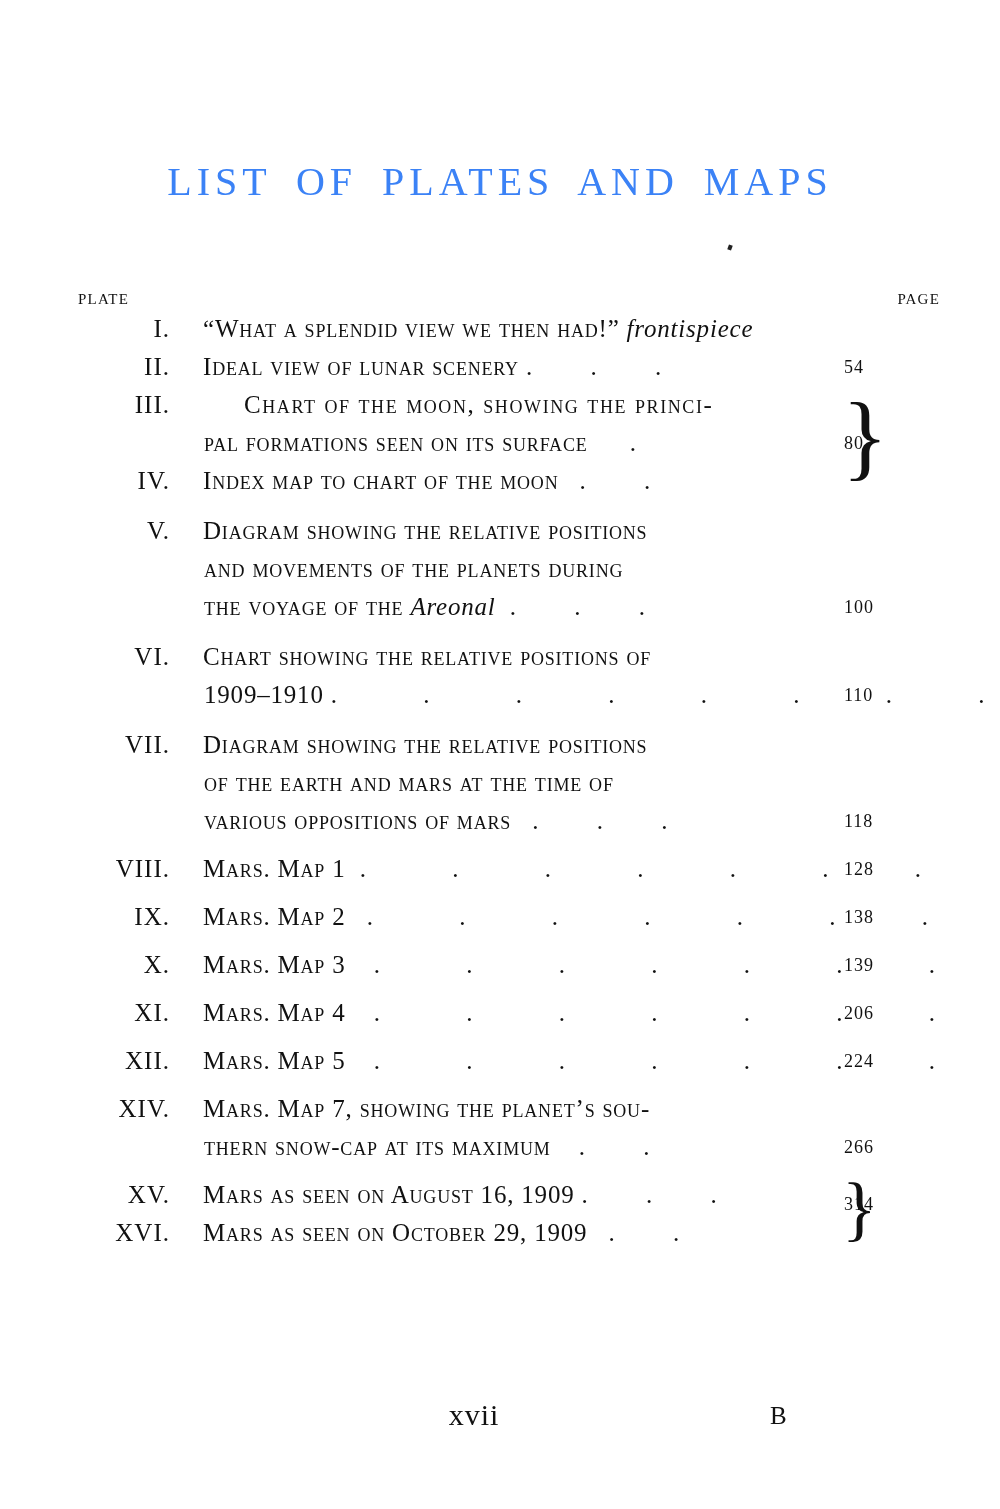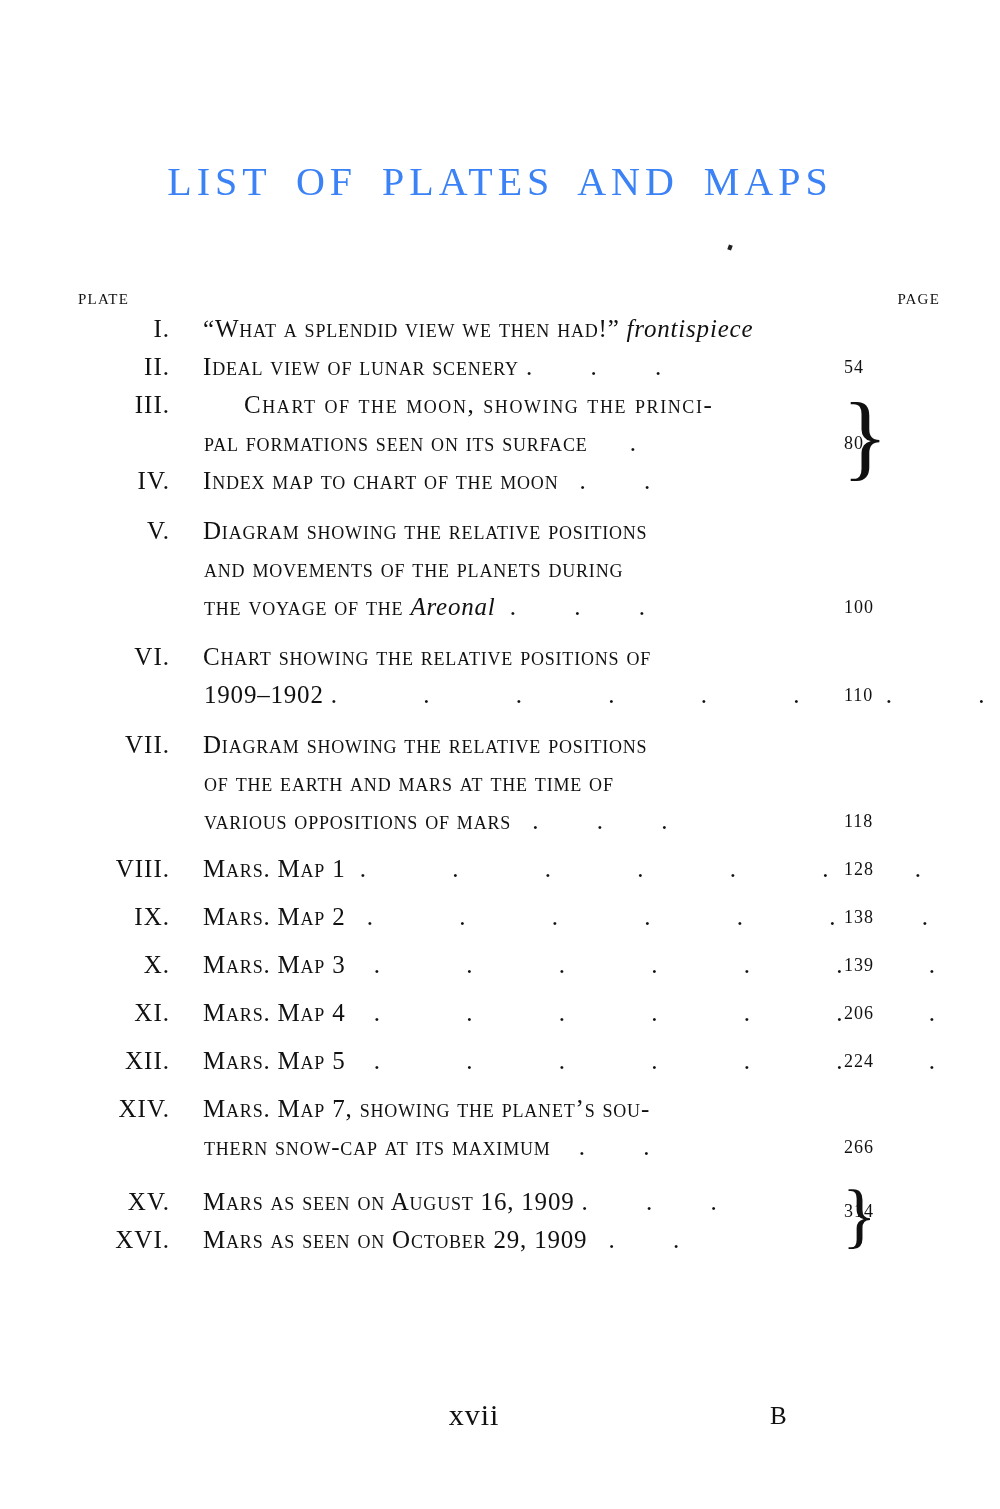--- a/index.html
+++ b/index.html
@@ -221,21 +221,21 @@
         <span class="pg">100</span>
       </div>
     </div>
 
     <div class="entry" style="margin-top:12px;">
       <div class="line">
         <span class="num">VI.</span>
         <span class="txt"><span>Chart showing  the  relative  positions  of</span></span>
       </div>
       <div class="line">
-        <span class="txt indent"><span>1909–1902</span> <span class="leader xwide">.    .     .     .     .     .     .     .</span></span>
+        <span class="txt indent"><span>1909–1910</span> <span class="leader xwide">.    .     .     .     .     .     .     .</span></span>
         <span class="pg">110</span>
       </div>
     </div>
 
     <div class="entry" style="margin-top:12px;">
       <div class="line">
         <span class="num">VII.</span>
         <span class="txt"><span>Diagram  showing  the  relative  positions</span></span>
       </div>
       <div class="line">
@@ -292,21 +292,21 @@
       <div class="line">
         <span class="num">XIV.</span>
         <span class="txt"><span>Mars.   Map 7, showing  the  planet’s  sou-</span></span>
       </div>
       <div class="line">
         <span class="txt indent"><span>thern snow-cap at its maximum</span> &nbsp;&nbsp;&nbsp;<span class="leader wide">.    .</span></span>
         <span class="pg">266</span>
       </div>
     </div>
 
-    <div class="entry" style="margin-top:17px; position:relative;">
+    <div class="entry" style="margin-top:10px; position:relative;">
       <div class="line">
         <span class="num">XV.</span>
         <span class="txt"><span>Mars as seen on August 16, 1909</span> <span class="leader wide">.    .    .</span></span>
       </div>
       <div class="line">
         <span class="num">XVI.</span>
         <span class="txt"><span>Mars as seen on October 29, 1909</span> &nbsp;&nbsp;<span class="leader wide">.    .</span></span>
       </div>
       <span class="brace" style="left:782px; top:-4px; font-size:72px;">}</span>
       <span class="pg" style="top:18px;">314</span>

